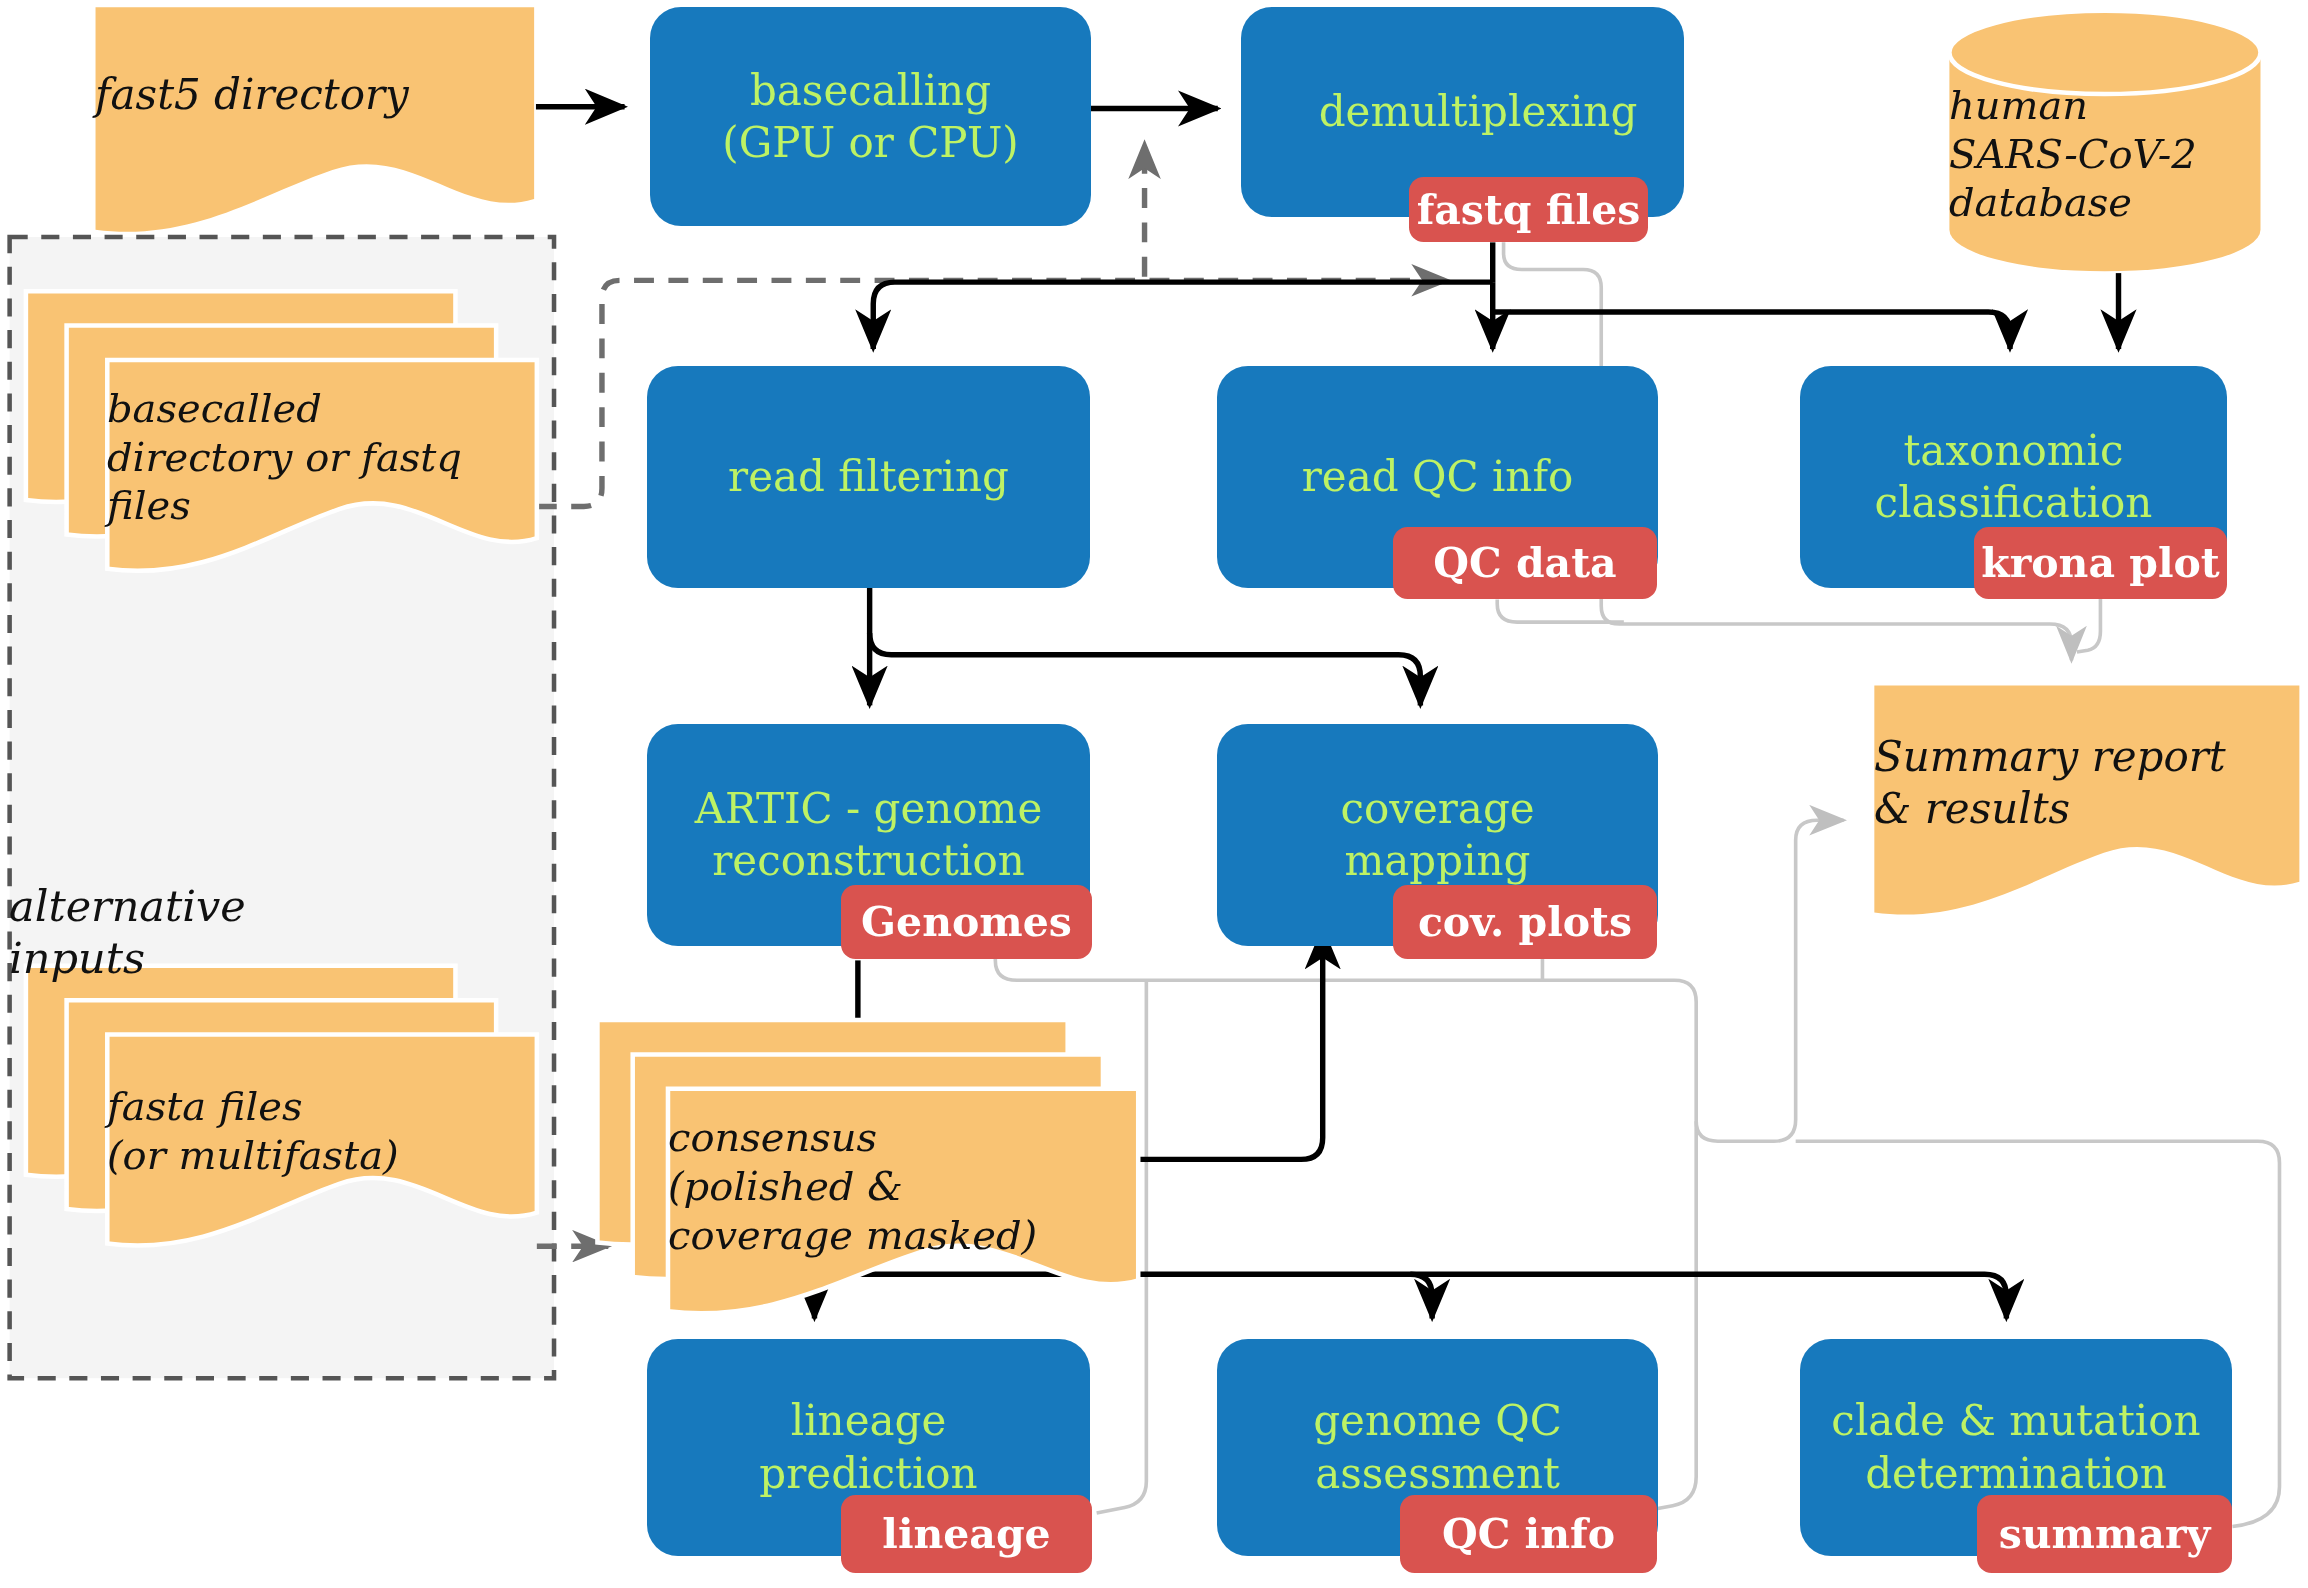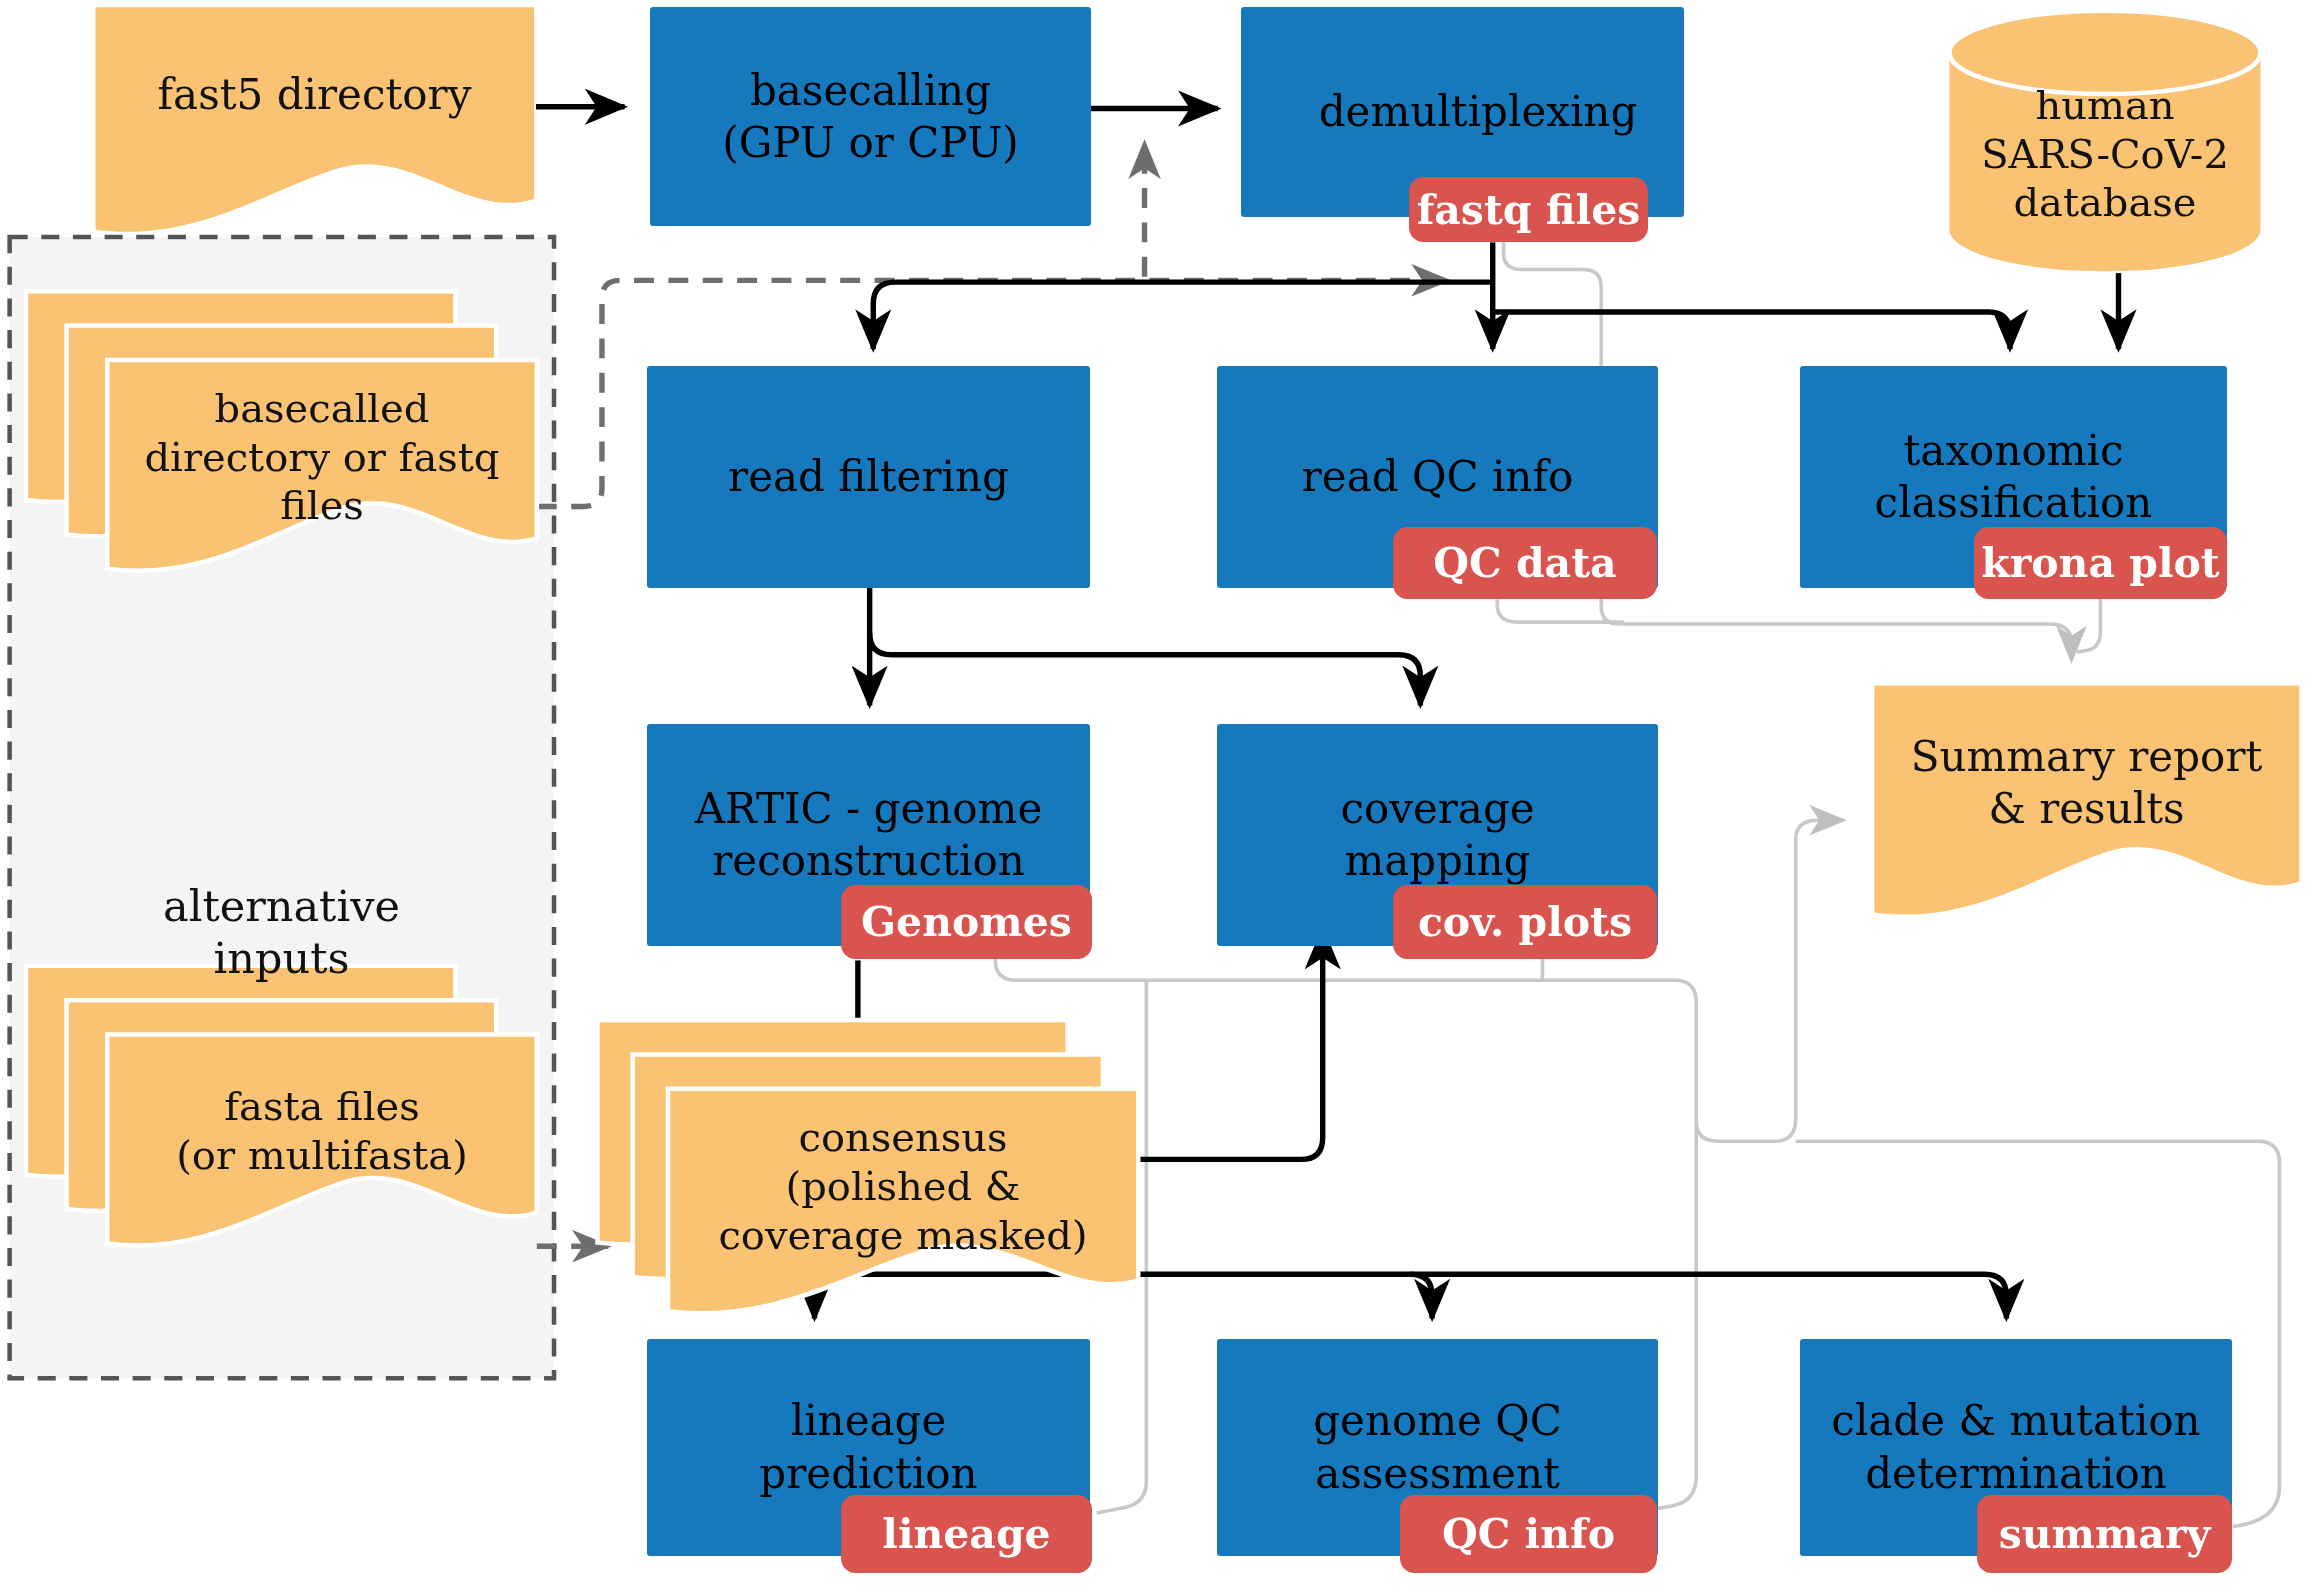--- a/index.html
+++ b/index.html
@@ -1,26 +1,26 @@
 <!DOCTYPE html>
 <html style="font-size:14.5px"><head>
 <meta charset="utf-8">
 <style>
   html,body{margin:0;padding:0;background:#fff;}
   .canvas{position:relative;width:2309px;height:1588px;background:#ffffff;overflow:hidden;
           font-family:"DejaVu Serif","Liberation Serif",serif;}
   .layer{position:absolute;left:0;top:0;}
-  .box{position:absolute;background:#1779bd;border-radius:3px;color:#000000;
+  .box{position:absolute;background:#1779bd;border-radius:31px;color:#bef264;
        display:flex;flex-direction:column;align-items:center;justify-content:center;
        text-align:center;font-size:42px;line-height:1.24;}
   .badge{position:absolute;background:#d9534f;border-radius:14.5px;color:#fff;
          display:flex;align-items:center;justify-content:center;text-align:center;
          font-size:41px;font-weight:bold;}
-  .doclabel{position:absolute;color:#111;display:flex;flex-direction:column;align-items:center;
-            justify-content:center;text-align:center;font-size:42px;line-height:1.22;}
+  .doclabel{position:absolute;color:#111;display:flex;flex-direction:column;align-items:flex-start;
+            justify-content:center;text-align:center;font-size:42px;line-height:1.22;font-style:italic;}
   .doclabel.small{font-size:40px;}
   .ln{white-space:nowrap;}
 </style>
 </head>
 <body>
 
 <div class="canvas">
 
   <svg class="layer" width="2309" height="1588" viewBox="0 0 2552 1756">
     <defs>

